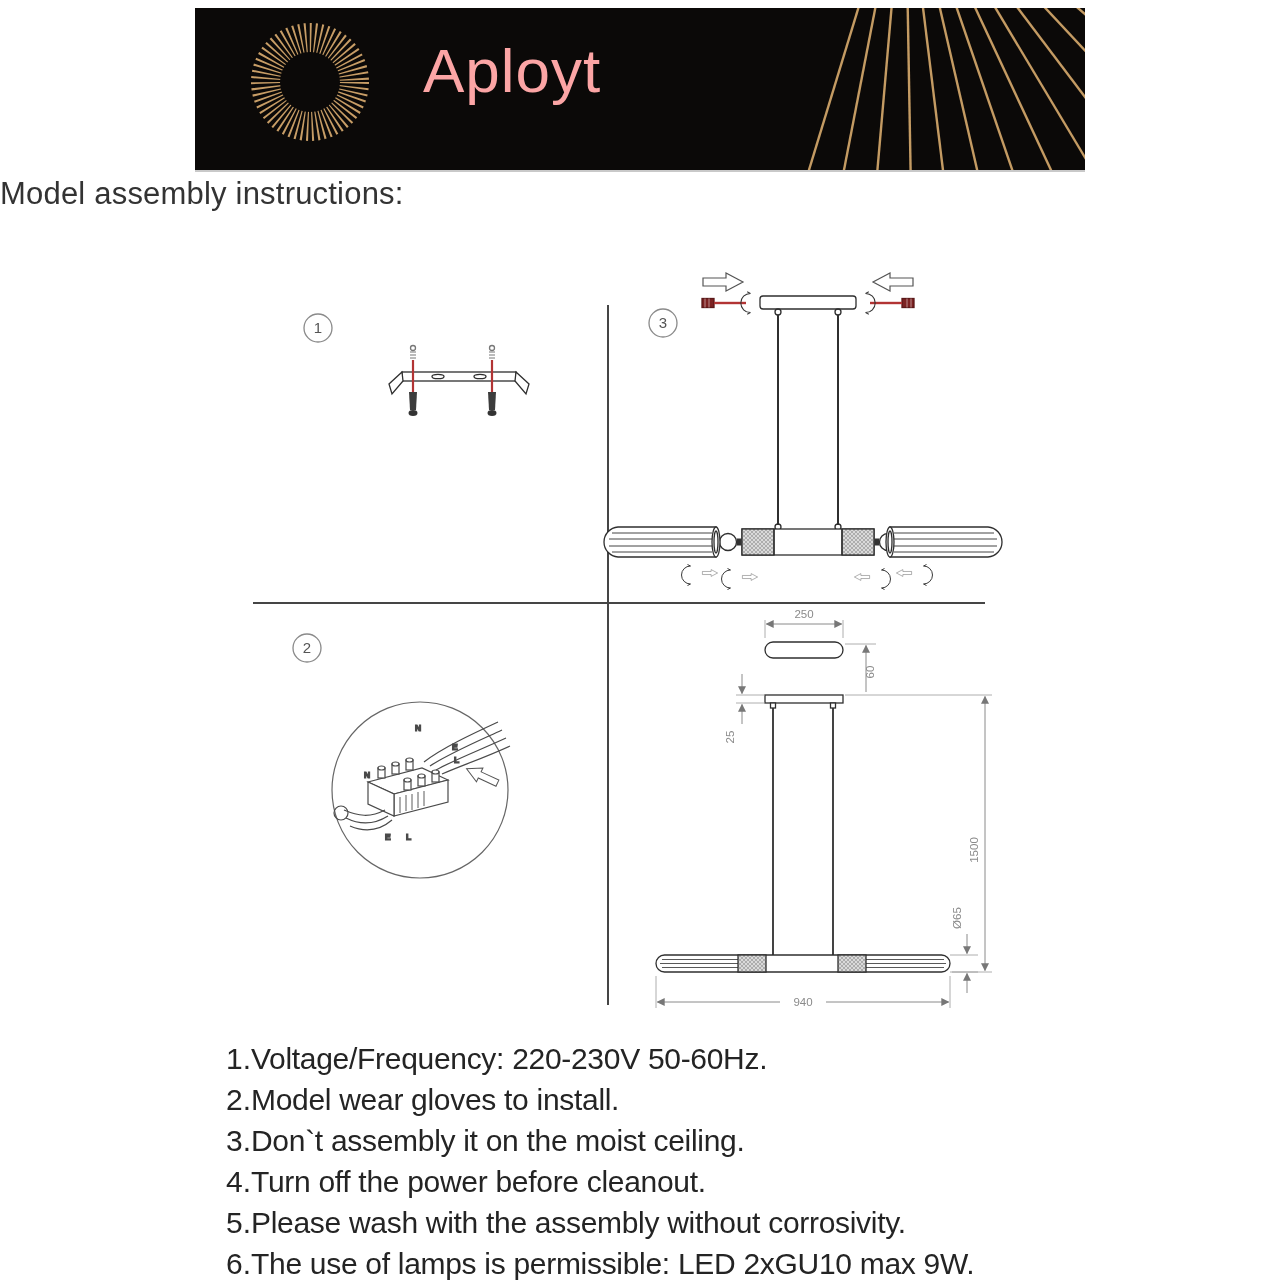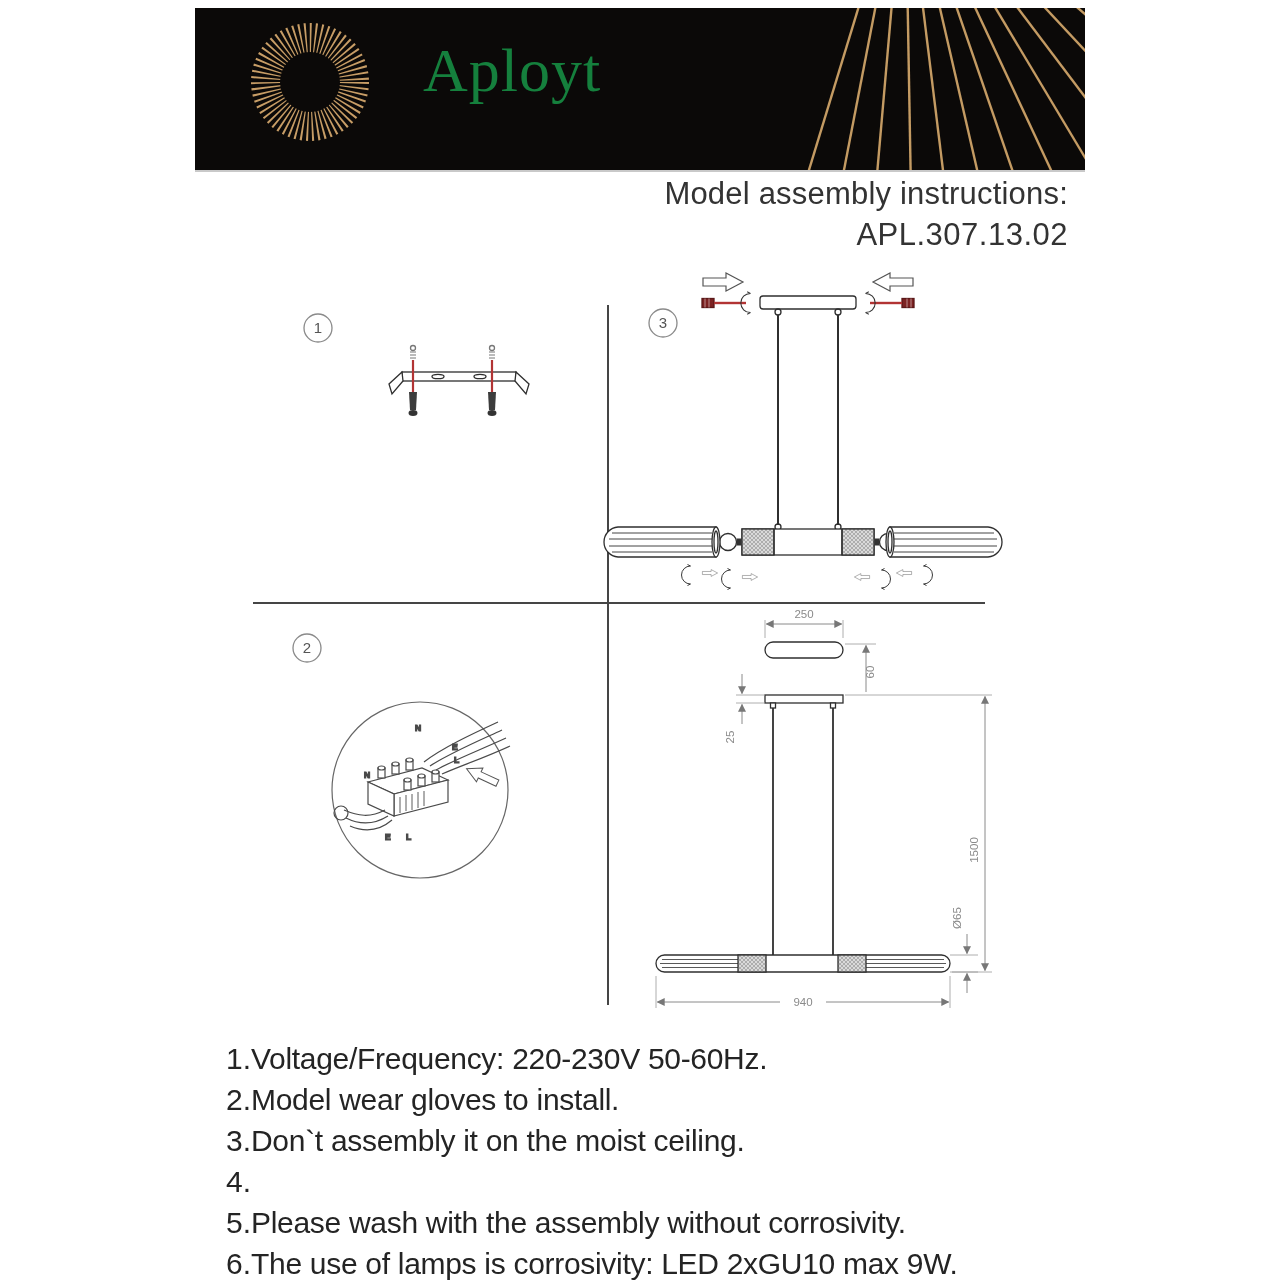--- a/index.html
+++ b/index.html
@@ -8,26 +8,26 @@
     font-family:"Liberation Sans", sans-serif;color:#242424;overflow:hidden;
   }
   
   .banner{
     position:absolute;left:195px;top:8px;width:890px;height:162px;
     background:#0b0908;overflow:hidden;border-bottom:2px solid #c9c9c9;
   }
   .banner svg{position:absolute;left:0;top:0;}
   .brand-name{
     position:absolute;left:228px;top:30px;
-    font-family:Liberation Serif, serif;
+    font-family:Liberation Sans, sans-serif;
     font-size:62px;line-height:1.05;font-weight:400;
-    color:#15803d;letter-spacing:1px;
+    color:#fca5a5;letter-spacing:1px;
   }
   
-  .title-block{position:absolute;left:0;top:176px;width:1068px;text-align:right;}
+  .title-block{position:absolute;left:0;top:176px;width:1068px;text-align:left;}
   .title-line1{font-size:31px;font-weight:500;color:#333333;letter-spacing:0.2px;}
   .title-line2{font-size:31px;font-weight:500;color:#333333;margin-top:5px;letter-spacing:0.5px;}
   
   .diagram{position:absolute;left:180px;top:260px;}
   .diagram text{font-family:"Liberation Sans", sans-serif;}
   .dimtxt{fill:#8a8a8a;font-size:11.5px;}
   .steptxt{fill:#555;font-size:15px;}
   .wiretxt{fill:#3a3a3a;font-size:8.5px;font-weight:bold;}
   
   .instructions{position:absolute;left:205px;top:1042px;width:960px;}
@@ -60,21 +60,20 @@
       <line x1="700" y1="-40" x2="661" y2="408"></line>
       <line x1="689" y1="-45" x2="603" y2="400"></line>
       <line x1="678" y1="-48" x2="546" y2="385"></line>
     </g>
   </svg>
   <div class="brand-name">Aployt</div>
 </div>
 
 <div class="title-block">
   <div class="title-line1">Model assembly instructions:</div>
-  <div class="title-line2">APL.307.13.02</div>
 </div>
 
 <svg class="diagram" width="920" height="780" viewBox="0 0 920 780">
   <defs>
     <marker id="ah" viewBox="0 0 10 10" refX="9" refY="5" markerWidth="8" markerHeight="8" orient="auto">
       <path d="M0,0 L10,5 L0,10 z" fill="#777"></path>
     </marker>
     <pattern id="kn" width="4" height="4" patternUnits="userSpaceOnUse">
       <rect width="4" height="4" fill="#dadada"></rect>
       <path d="M0,4 L4,0 M0,0 L4,4" stroke="#8e8e8e" stroke-width="0.6"></path>
@@ -317,22 +316,23 @@
   <div class="instr-row">
     <span class="instr-num">2.</span>
     <span class="instr-text">Model wear gloves to install.</span>
   </div>
   <div class="instr-row">
     <span class="instr-num">3.</span>
     <span class="instr-text">Don`t assembly it on the moist ceiling.</span>
   </div>
   <div class="instr-row">
     <span class="instr-num">4.</span>
+    <span class="instr-text">Turn off the power before cleanout.</span>
   </div>
   <div class="instr-row">
     <span class="instr-num">5.</span>
     <span class="instr-text">Please wash with the assembly without corrosivity.</span>
   </div>
   <div class="instr-row">
     <span class="instr-num">6.</span>
-    <span class="instr-text">The use of lamps is corrosivity: LED 2xGU10 max 9W.</span>
+    <span class="instr-text">The use of lamps is permissible: LED 2xGU10 max 9W.</span>
   </div>
 </div>
 
 </body></html>

